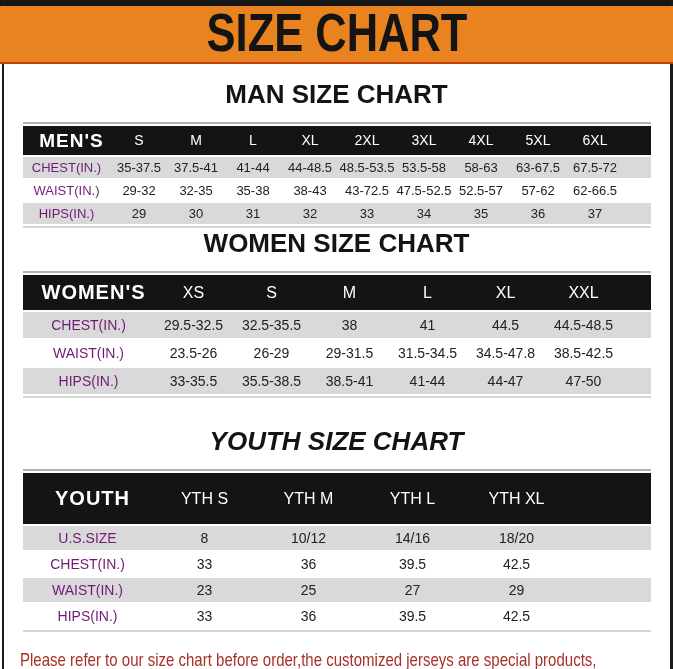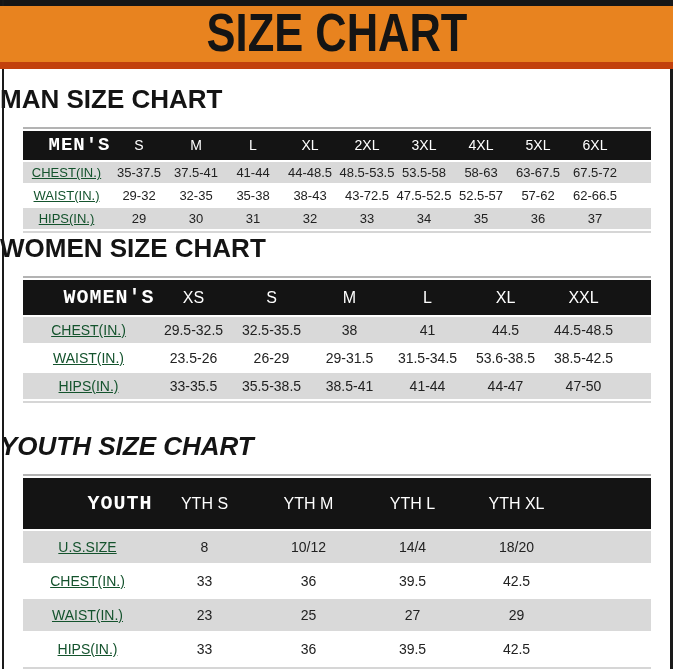--- a/index.html
+++ b/index.html
@@ -10,78 +10,79 @@
     -webkit-font-smoothing:antialiased;
   }
   
   .top-strip{position:absolute;top:0;left:0;width:673px;height:6px;background:#161616;}
   .edge-left{position:absolute;top:0;left:2px;width:2px;height:669px;background:#1a1a1a;}
   .edge-right{position:absolute;top:0;right:0;width:3px;height:669px;background:#1a1a1a;}
 
   
   .banner{
     position:relative;margin-top:6px;height:56px;background:#e8831f;
-    border-bottom:7px solid #c2410c;
+    border-bottom:2px solid #c2410c;
     text-align:center;overflow:hidden;
   }
   .banner .title{
     display:inline-block;
     font-size:53px;font-weight:800;color:#141414;
     line-height:54px;letter-spacing:0px;
     transform:scaleX(0.82);transform-origin:50% 50%;
     white-space:nowrap;
   }
 
   .section-heading{
+    text-align:center;
     font-size:26px;font-weight:800;color:#141414;
     letter-spacing:0px;white-space:nowrap;
   }
   .h-man{margin-top:15px;}
   .h-women{}
   .h-youth{margin-top:28px;font-style:italic;}
 
   table.size-table{
     width:628px;margin:12px auto 0 auto;
     table-layout:fixed;
     border-collapse:separate;border-spacing:0 2px;
     border-top:2px solid #b3b3b3;
     border-bottom:2px solid #d6d6d6;
   }
   table.size-table th{
     background:#141414;color:#ffffff;font-weight:400;
     text-align:center;padding:0;overflow:hidden;white-space:nowrap;
   }
   table.size-table th.name-cell{
-    text-align:right;padding-left:10px;font-weight:800;letter-spacing:1px;font-family:Liberation Mono, monospace;
+    text-align:center;padding-left:10px;font-weight:800;letter-spacing:1px;
   }
   table.size-table td{
     text-align:center;color:#222222;padding:0;overflow:hidden;white-space:nowrap;
   }
   table.size-table tbody tr:nth-child(odd) td{background:#d9d9d9;}
   table.size-table tbody tr:nth-child(even) td{background:#ffffff;}
-  table.size-table td.row-label{color:#14532d;text-decoration:underline;}
+  table.size-table td.row-label{color:#701a75;}
 
   
   .t0 .col-label{width:88px;} .t0 .col-data{width:57px;}
   .t0 th{height:29px;line-height:29px;font-size:14px;}
   .t0 th.name-cell{font-size:19px;}
   .t0 td{height:21px;line-height:21px;font-size:13px;}
 
   
   .t1 .col-label{width:132px;} .t1 .col-data{width:78px;}
   .t1 th{height:21px;line-height:35px;font-size:16px;}
   .t1 th.name-cell{font-size:20px;}
   .t1 td{height:26px;line-height:26px;font-size:14px;}
   .t1{margin-top:14px;}
 
   
   .t2 .col-label{width:130px;} .t2 .col-data{width:104px;}
   .t2 th{height:51px;line-height:35px;font-size:16px;}
   .t2 th.name-cell{font-size:20px;letter-spacing:2px;}
-  .t2 td{height:32px;line-height:24px;font-size:14px;}
+  .t2 td{height:24px;line-height:24px;font-size:14px;}
   .t2{margin-top:14px;}
 
   .footer-note{
     margin:16px 0 0 20px;
     color:#a93028;
     font-size:19px;line-height:23px;
   }
   .footer-note .line{
     display:block;white-space:nowrap;
     transform:scaleX(0.79);transform-origin:0 50%;
@@ -205,21 +206,21 @@
         <td>44.5</td>
         <td>44.5-48.5</td>
         <td></td>
       </tr>
       <tr>
         <td class="row-label">WAIST(IN.)</td>
         <td>23.5-26</td>
         <td>26-29</td>
         <td>29-31.5</td>
         <td>31.5-34.5</td>
-        <td>53.6-38.5</td>
+        <td>34.5-47.8</td>
         <td>38.5-42.5</td>
         <td></td>
       </tr>
       <tr>
         <td class="row-label">HIPS(IN.)</td>
         <td>33-35.5</td>
         <td>35.5-38.5</td>
         <td>38.5-41</td>
         <td>41-44</td>
         <td>44-47</td>
@@ -247,21 +248,21 @@
         <th>YTH L</th>
         <th>YTH XL</th>
         <th></th>
       </tr>
     </thead>
     <tbody>
       <tr>
         <td class="row-label">U.S.SIZE</td>
         <td>8</td>
         <td>10/12</td>
-        <td>14/4</td>
+        <td>14/16</td>
         <td>18/20</td>
         <td></td>
       </tr>
       <tr>
         <td class="row-label">CHEST(IN.)</td>
         <td>33</td>
         <td>36</td>
         <td>39.5</td>
         <td>42.5</td>
         <td></td>

